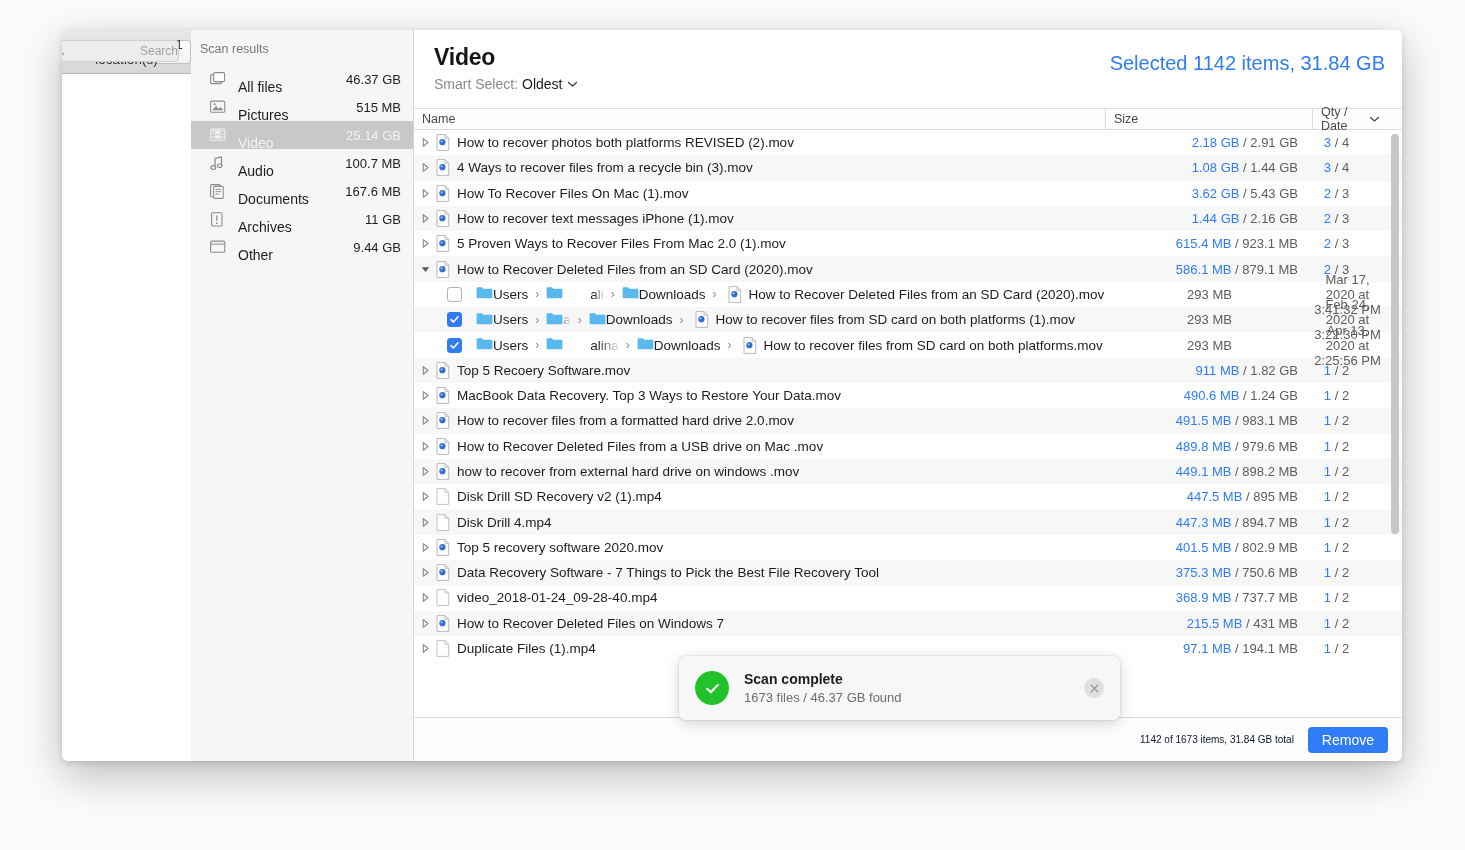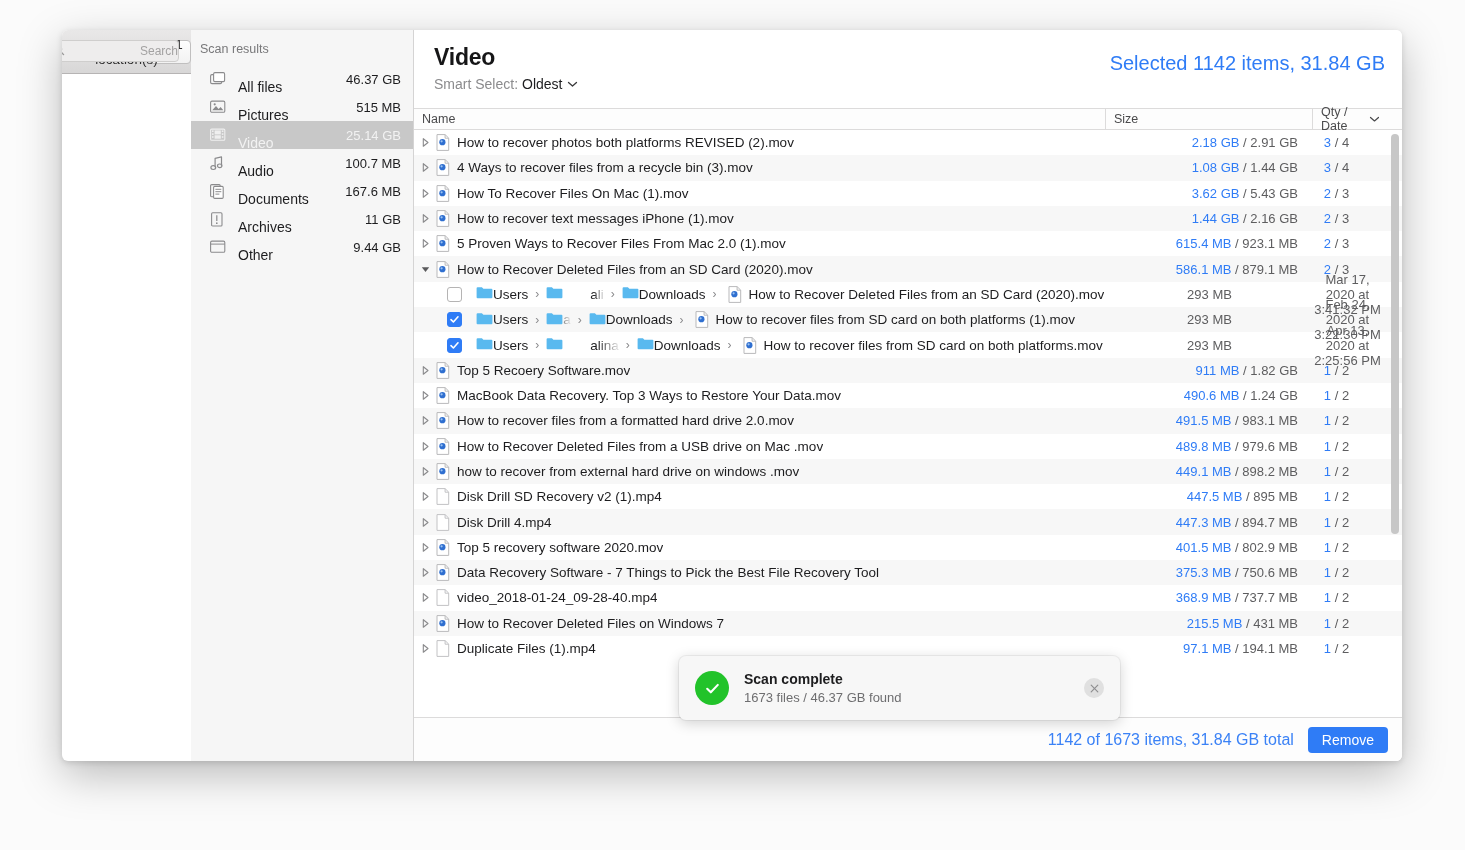--- a/index.html
+++ b/index.html
@@ -192,21 +192,21 @@
   .footer {
     flex: 0 0 44px;
     border-top: 1px solid #dcdbdb;
     background: #fdfdfd;
     display: flex;
     align-items: center;
     justify-content: flex-end;
     padding-right: 14px;
     gap: 14px;
   }
-  .foot-txt { font-size: 16px; color: #3b82f6; }
+  .foot-txt { font-size: 10px; color: #0f172a; }
   .remove-btn {
     background: #2f7cf6;
     color: #fff;
     border: none;
     border-radius: 4px;
     font-size: 14px;
     font-family: inherit;
     padding: 5px 14px;
   }
 

